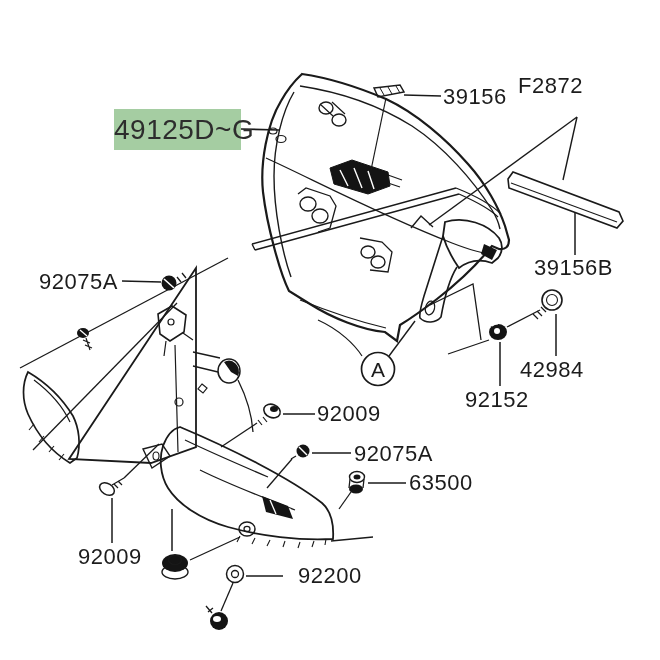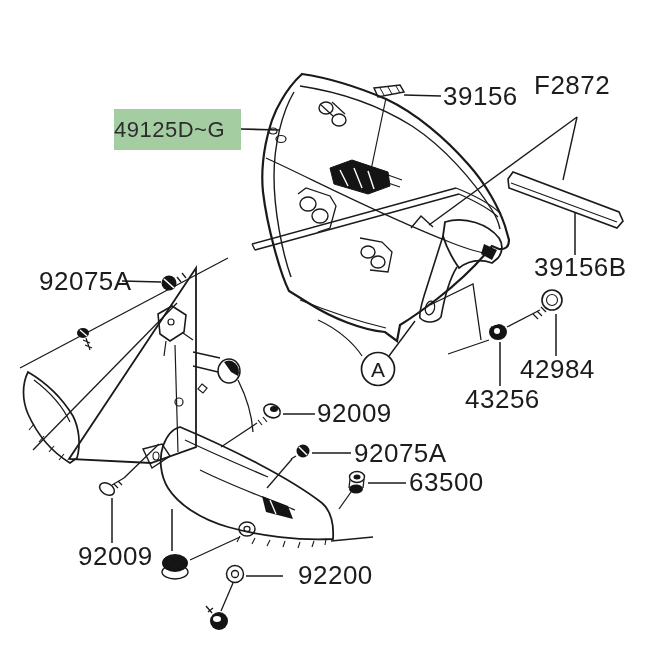--- a/index.html
+++ b/index.html
@@ -6,33 +6,33 @@
   #stage{
     position:relative;
     width:660px;height:660px;
     background:#ffffff;
     overflow:hidden;
     font-family:"Liberation Sans", sans-serif;
   }
   #art{position:absolute;left:0;top:0;}
   .lbl{
     position:absolute;
-    font-size:26px;
+    font-size:22px;
     line-height:23px;
     letter-spacing:.5px;
     color:#1c1c1c;
     white-space:nowrap;
     user-select:none;
   }
   .lbl.hl{
     width:127px;height:41px;
     line-height:41px;
     background:#a5cda2;
     color:#2d2d2d;
-    font-size:22px;
+    font-size:28px;
   }
   svg{display:block;}
   .ln{stroke:#1a1a1a;fill:none;}
 </style>
 </head>
 <body>
 
 <div id="stage">
 
   <svg id="art" width="660" height="660" viewBox="0 0 660 660">
@@ -225,27 +225,27 @@
       <path class="ln" stroke-width="1.5" d="M331,541 L373,537"></path>
       <path class="ln" stroke-width="1.5" d="M112,543 L112,498"></path>
       <path class="ln" stroke-width="1.5" d="M246,576 L283,576"></path>
     </g>
   </svg>
 
   <div class="lbl hl" style="left:114px;top:109px">49125D~G</div>
 
   <div class="lbl" style="left:443px;top:85px">39156</div>
 
-  <div class="lbl" style="left:534px;top:74px">F2872</div>
+  <div class="lbl" style="left:518px;top:74px">F2872</div>
 
   <div class="lbl" style="left:534px;top:256px">39156B</div>
 
   <div class="lbl" style="left:520px;top:358px">42984</div>
 
-  <div class="lbl" style="left:465px;top:388px">43256</div>
+  <div class="lbl" style="left:465px;top:388px">92152</div>
 
   <div class="lbl" style="left:39px;top:270px">92075A</div>
 
   <div class="lbl" style="left:317px;top:402px">92009</div>
 
   <div class="lbl" style="left:354px;top:442px">92075A</div>
 
   <div class="lbl" style="left:409px;top:471px">63500</div>
 
 

